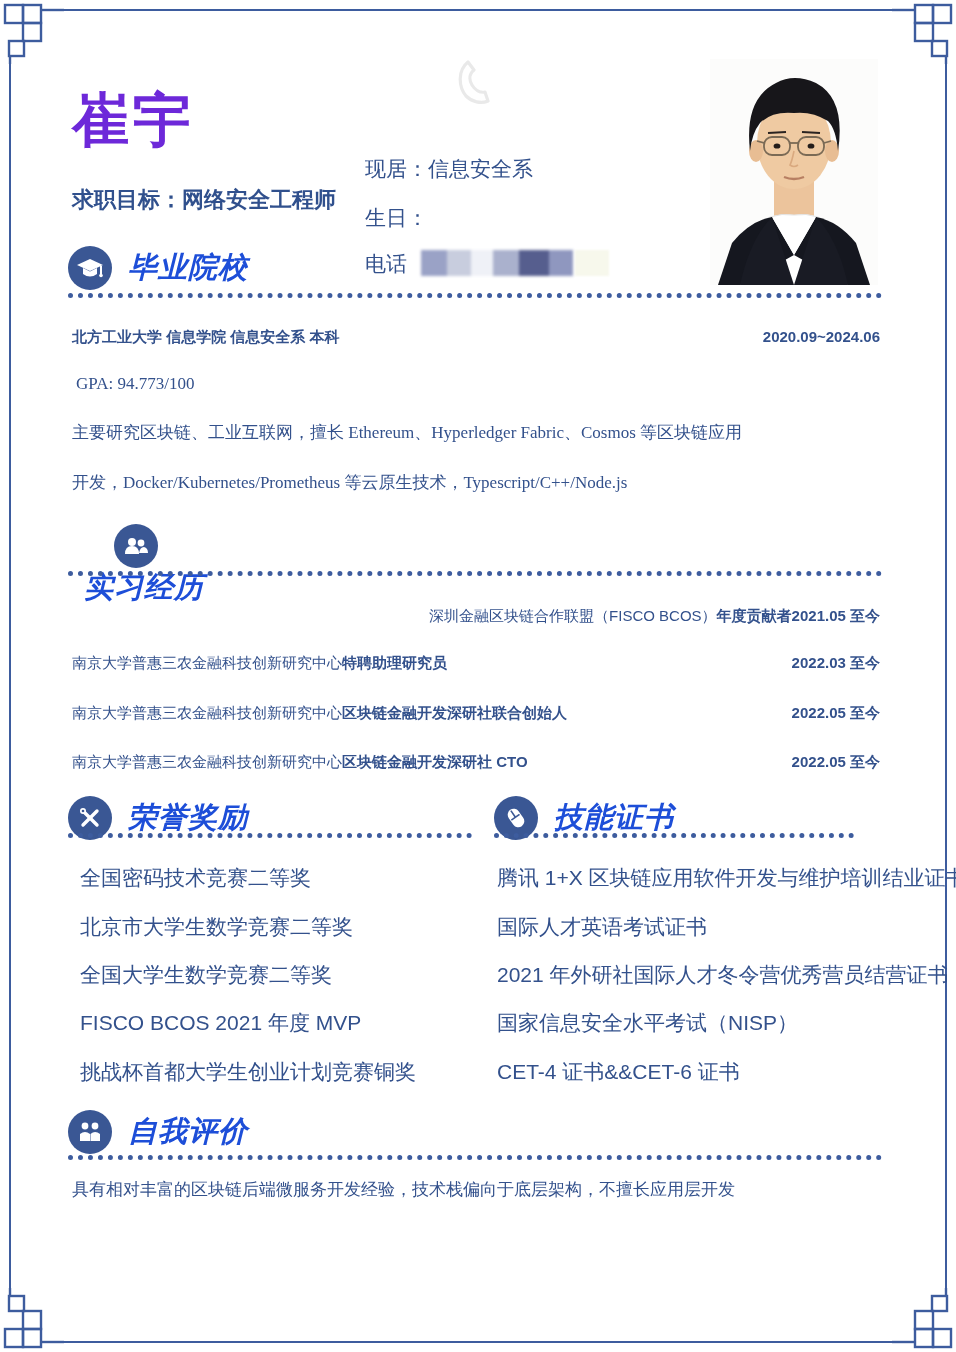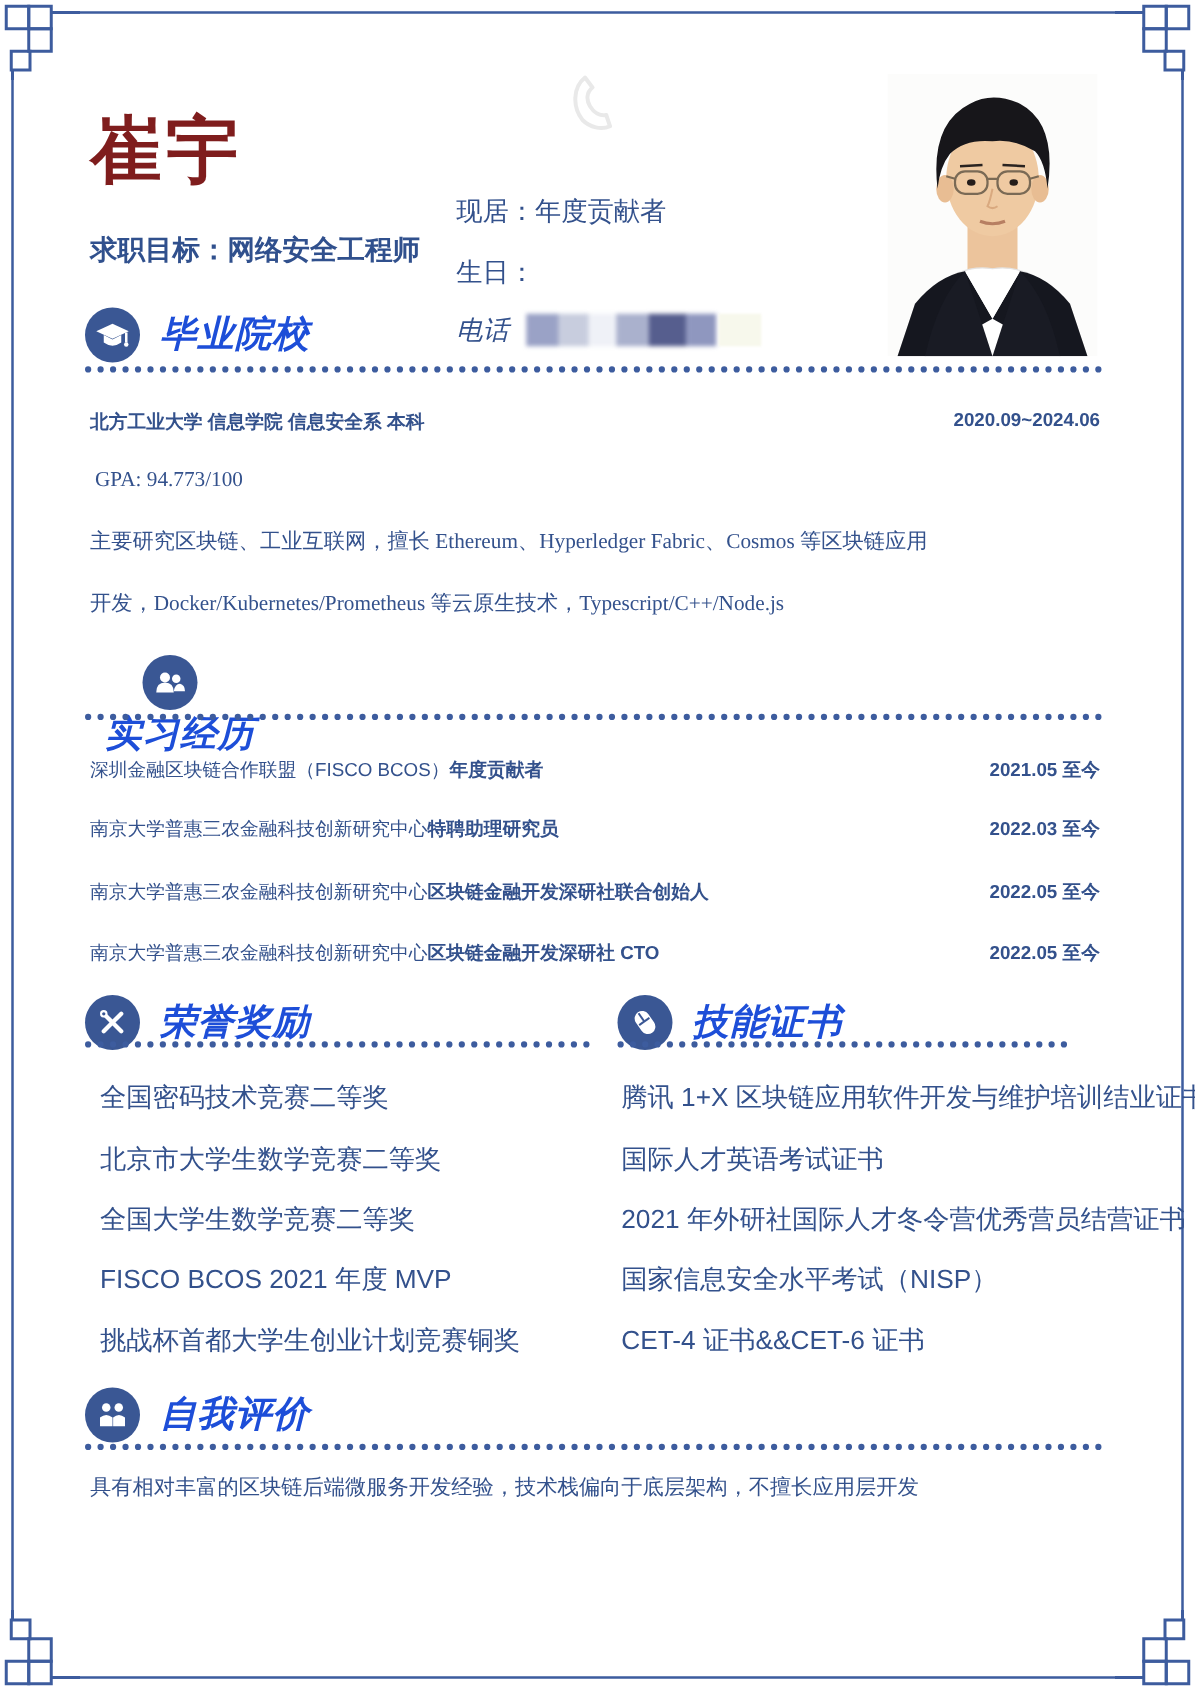--- a/index.html
+++ b/index.html
@@ -17,31 +17,31 @@
   .edge.right  { right:9px; top:62px;  bottom:62px; width:2px; }
   .corner { position:absolute; width:64px; height:64px; }
   .corner.tl { top:0; left:0; }
   .corner.tr { top:0; right:0; transform:scaleX(-1); }
   .corner.bl { bottom:0; left:0; transform:scaleY(-1); }
   .corner.br { bottom:0; right:0; transform:scale(-1,-1); }
 
   
   .name {
     position:absolute; left:72px; top:82px;
-    font-size:58px; font-weight:800; color:#7f1d1d; letter-spacing:3px;
+    font-size:58px; font-weight:800; color:#6d28d9; letter-spacing:3px;
   }
   .objective {
     position:absolute; left:72px; top:185px;
     font-size:22px; font-weight:700; color:#30508d;
   }
   .contact-row { position:absolute; left:365px; font-size:21px; color:#33518c; white-space:nowrap; }
   .contact-row.r0 { top:105px; }
   .contact-row.r1 { top:155px; }
   .contact-row.r2 { top:204px; }
-  .contact-row.r3 { top:250px; display:flex; align-items:center;font-style:italic; }
+  .contact-row.r3 { top:250px; display:flex; align-items:flex-start; }
   .redacted { display:inline-flex; margin-left:14px; filter:blur(1.5px); }
   .redacted i { display:block; height:26px; }
   .redacted-tail { display:inline-block; width:34px; height:26px; background:#f7f8ec; margin-left:2px; filter:blur(1px); }
   .phone-watermark { position:absolute; left:452px; top:52px; opacity:.9; }
 
   .photo { position:absolute; left:710px; top:59px; width:168px; height:226px; }
 
   
   .section-head { position:absolute; display:flex; align-items:center; }
   .icon-circle {
@@ -110,21 +110,21 @@
       <rect x="23" y="23" width="18" height="18"></rect>
       <rect x="9" y="41" width="15" height="15"></rect>
       <line x1="41" y1="10" x2="64" y2="10"></line>
       <line x1="10" y1="56" x2="10" y2="64"></line>
     </g>
   </svg>
 
   <div class="name">崔宇</div>
   <div class="objective">求职目标：网络安全工程师</div>
 
-  <div class="contact-row r1">现居：年度贡献者</div>
+  <div class="contact-row r1">现居：信息安全系</div>
   <div class="contact-row r2">生日：</div>
   <div class="contact-row r3">
     <span>电话</span>
     <span class="redacted">
       <i style="width:26px;background:#9aa2c6"></i>
         <i style="width:24px;background:#c8cdde"></i>
         <i style="width:22px;background:#eff1f7"></i>
         <i style="width:26px;background:#aab1cd"></i>
         <i style="width:30px;background:#565e8e"></i>
         <i style="width:24px;background:#8f97bf"></i>
@@ -200,21 +200,21 @@
         <circle cx="10" cy="10" r="4" fill="#ffffff"></circle>
         <circle cx="19" cy="11" r="3.4" fill="#ffffff"></circle>
         <path d="M3 22 Q3 14 10 14 Q17 14 17 22 Z" fill="#ffffff"></path>
         <path d="M17 21 Q18 15 22 15 Q26 16 26 21 Z" fill="#ffffff"></path>
       </svg>
     </span>
     <span class="section-title">实习经历</span>
   </div>
   <div class="dotline" style="left:68px; right:74px; top:571px;"></div>
 
-  <div class="flexrow" style="top:607px;">
+  <div class="flexrow" style="top:607px;justify-content:flex-end;">
     <span><span>深圳金融区块链合作联盟（FISCO BCOS）</span><span class="bold">年度贡献者</span></span>
     <span class="date">2021.05 至今</span>
   </div>
   <div class="flexrow" style="top:654px;">
     <span><span>南京大学普惠三农金融科技创新研究中心</span><span class="bold">特聘助理研究员</span></span>
     <span class="date">2022.03 至今</span>
   </div>
   <div class="flexrow" style="top:704px;align-items:flex-end;">
     <span><span>南京大学普惠三农金融科技创新研究中心</span><span class="bold">区块链金融开发深研社联合创始人</span></span>
     <span class="date">2022.05 至今</span>

